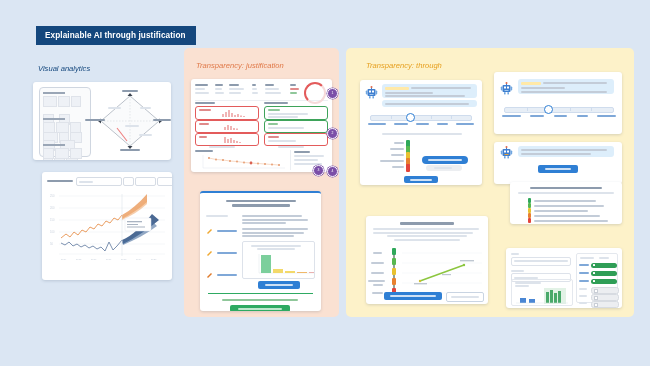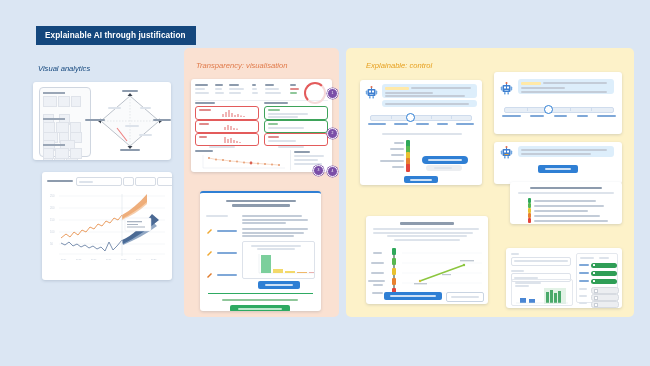--- a/index.html
+++ b/index.html
@@ -111,22 +111,22 @@
 
 <div class="stage">
 
   <div class="title-banner">Explainable AI through justification</div>
 
   <div class="panel panel-va"></div>
   <div class="panel panel-just"></div>
   <div class="panel panel-ctrl"></div>
 
   <div class="panel-label lbl-va">Visual analytics</div>
-  <div class="panel-label lbl-just">Transparency: visualisation</div>
-  <div class="panel-label lbl-ctrl">Explainable: control</div>
+  <div class="panel-label lbl-just">Transparency: justification</div>
+  <div class="panel-label lbl-ctrl">Transparency: through</div>
 
   <div class="card va1">
     <div class="thumbbox">
       <div class="secttl" style="top:4px;"></div>
       <div class="tgrid" style="top:8px;">
         <i class="th" style="width:12px"></i><i class="th" style="width:10px"></i><i class="th" style="width:8px"></i><i class="th" style="width:9px"></i>
         <i class="th" style="width:9px"></i><i class="th" style="width:13px"></i><i class="th" style="width:8px"></i><i class="th" style="width:10px"></i>
       </div>
       <div class="secttl" style="top:30px;"></div>
       <div class="tgrid" style="top:34px;">

